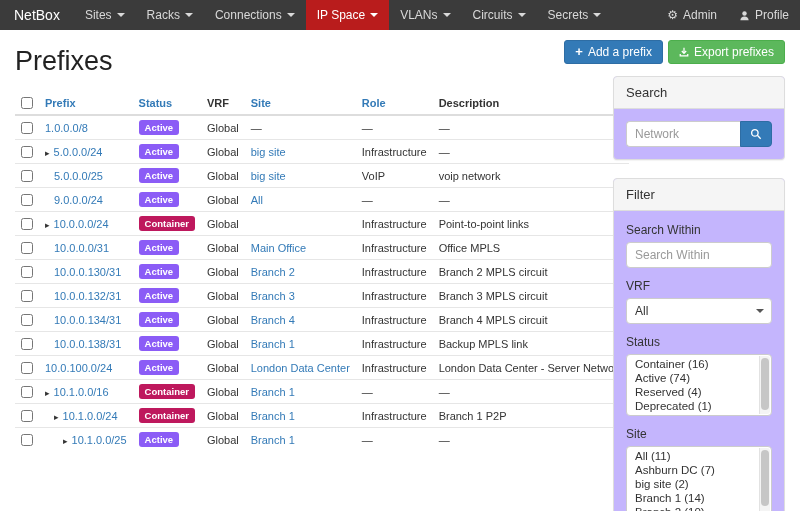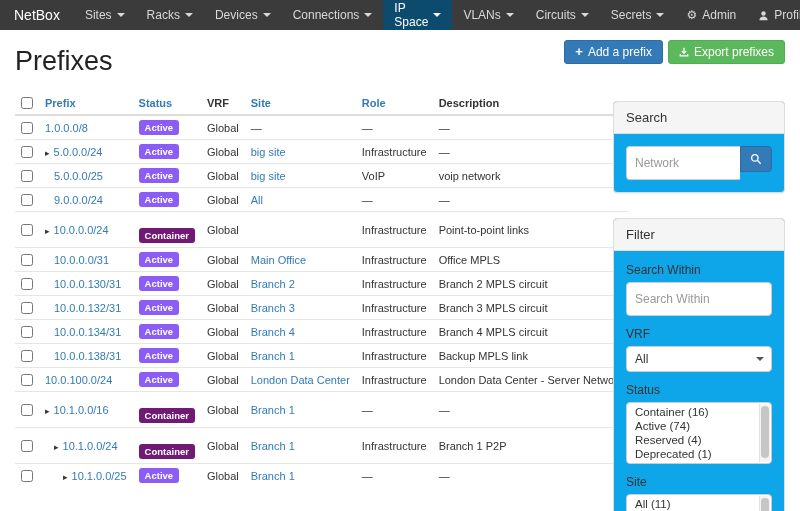--- a/index.html
+++ b/index.html
@@ -6,21 +6,21 @@
   html,body { margin:0; padding:0; }
   body {
     width:800px; height:511px; overflow:hidden; background:#fff;
     font-family:"Liberation Sans","DejaVu Sans",sans-serif; font-size:12px; color:#333;
   }
   
   .navbar { display:flex; align-items:stretch; height:30px; background:#3b3b3b; }
   .brand { color:#fff; font-size:14px; display:flex; align-items:center; padding:0 14px; cursor:pointer; }
   .nav-menu { list-style:none; margin:0; padding:0; display:flex; }
   .nav-item { display:flex; align-items:center; padding:0 11px; color:#d9d9d9; font-size:12px; cursor:pointer; gap:5px; }
-  .nav-item.active { background:#0c4a6e; color:#fff; }
+  .nav-item.active { background:#b91c1c; color:#fff; }
   .caret { display:inline-block; width:0; height:0; border:4px solid transparent; border-top-color:currentColor; margin-top:4px; }
   .nav-right { margin-left:auto; display:flex; }
   .nav-ico { display:flex; align-items:center; font-size:12px; color:#d9d9d9; }
   
   .content { position:relative; padding:10px 15px 0; }
   .actions { position:absolute; top:10px; right:15px; display:flex; gap:5px; }
   .btn { display:inline-flex; align-items:center; gap:5px; font-size:12px; padding:4px 10px; border-radius:3px;
          color:#fff; border:1px solid transparent; cursor:pointer; font-family:inherit; line-height:14px; }
   .btn-primary { background:#337ab7; border-color:#2e6da4; }
   .btn-info    { background:#5bc0de; border-color:#46b8da; }
@@ -33,30 +33,30 @@
   
   table.prefix-table { width:100%; border-collapse:collapse; font-size:11px; }
   .prefix-table th { text-align:left; padding:5px 6px; border-bottom:2px solid #ddd; font-size:11px; white-space:nowrap; color:#333; }
   .prefix-table th a { color:#337ab7; text-decoration:none; font-weight:bold;text-align:center; }
   .prefix-table td { padding:4px 6px; border-top:1px solid #e6e6e6; white-space:nowrap; vertical-align:middle; }
   .prefix-table input[type=checkbox] { width:12px; height:12px; margin:0; vertical-align:middle; }
   .lnk { color:#337ab7; text-decoration:none; }
   .badge-status { display:inline-block; min-width:36px; text-align:center; padding:2px 6px; font-size:9.5px;
                   font-weight:bold; color:#fff; border-radius:3px; line-height:11px; }
   .badge-blue { background:#8b5cf6; }
-  .badge-gray { background:#701a75;margin-top:12px; }
+  .badge-gray { background:#be185d; }
   .tree-arrow { color:#333; font-size:9px; margin-right:4px; }
   
   .sidebar { width:172px; flex-shrink:0; margin-left:14px; margin-top:36px; }
-  .panel { border:1px solid #ddd; border-radius:4px; margin-bottom:18px; background:#0ea5e9; box-shadow:0 1px 1px rgba(0,0,0,.05);margin-top:25px; }
+  .panel { border:1px solid #ddd; border-radius:4px; margin-bottom:18px; background:#c4b5fd; box-shadow:0 1px 1px rgba(0,0,0,.05); }
   .panel-heading { background:#f5f5f5; border-bottom:1px solid #ddd; padding:8px 12px; font-size:13px;
                    border-radius:3px 3px 0 0; color:#333; }
   .panel-body { padding:12px; }
   .input-group { display:flex; }
-  .form-input { width:100%; height:34px; padding:3px 8px; border:1px solid #ccc; border-radius:4px;
+  .form-input { width:100%; height:26px; padding:3px 8px; border:1px solid #ccc; border-radius:4px;
                 font-size:12px; font-family:inherit; color:#555; }
   .form-input::placeholder { color:#999; }
   .input-group .form-input { border-radius:4px 0 0 4px; border-right:none; flex:1; min-width:0; }
   .search-btn { width:32px; height:26px; background:#337ab7; border:1px solid #2e6da4; border-radius:0 4px 4px 0;
                 display:flex; align-items:center; justify-content:center; cursor:pointer; padding:0; }
   .filter-label { display:block; margin:11px 0 5px; font-size:12px; color:#333; }
   .filter-label.first { margin-top:0; }
   .select { height:26px; border:1px solid #ccc; border-radius:4px; display:flex; align-items:center;
             justify-content:space-between; padding:0 7px 0 8px; background:#fff; cursor:pointer; color:#333; }
   .select-caret { width:0; height:0; border:4px solid transparent; border-top-color:#555; margin-top:4px; }
@@ -76,24 +76,20 @@
   <ul class="nav-menu">
       <li class="nav-item">
         <span>Sites</span>
         <span class="caret"></span>
       </li>
       <li class="nav-item">
         <span>Racks</span>
         <span class="caret"></span>
       </li>
       <li class="nav-item">
-        <span>Devices</span>
-        <span class="caret"></span>
-      </li>
-      <li class="nav-item">
         <span>Connections</span>
         <span class="caret"></span>
       </li>
       <li class="nav-item active">
         <span>IP Space</span>
         <span class="caret"></span>
       </li>
       <li class="nav-item">
         <span>VLANs</span>
         <span class="caret"></span>

